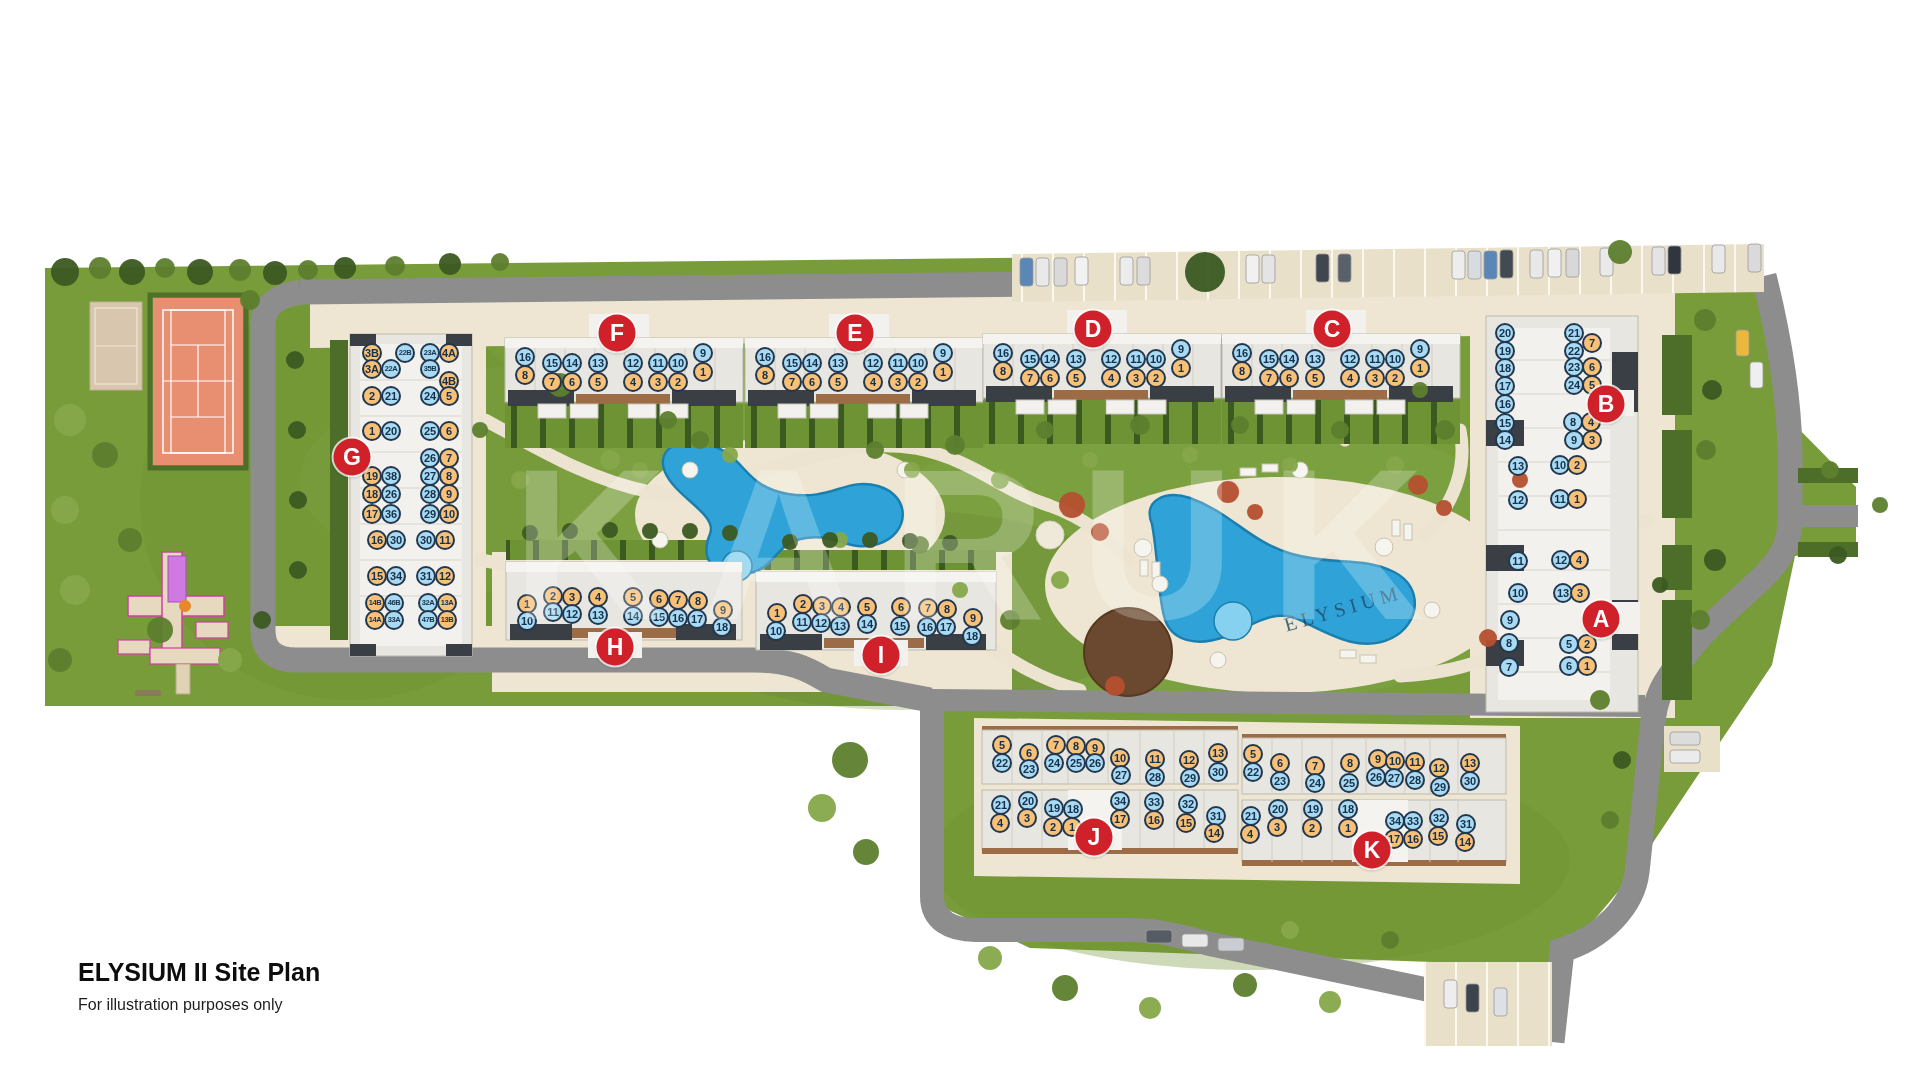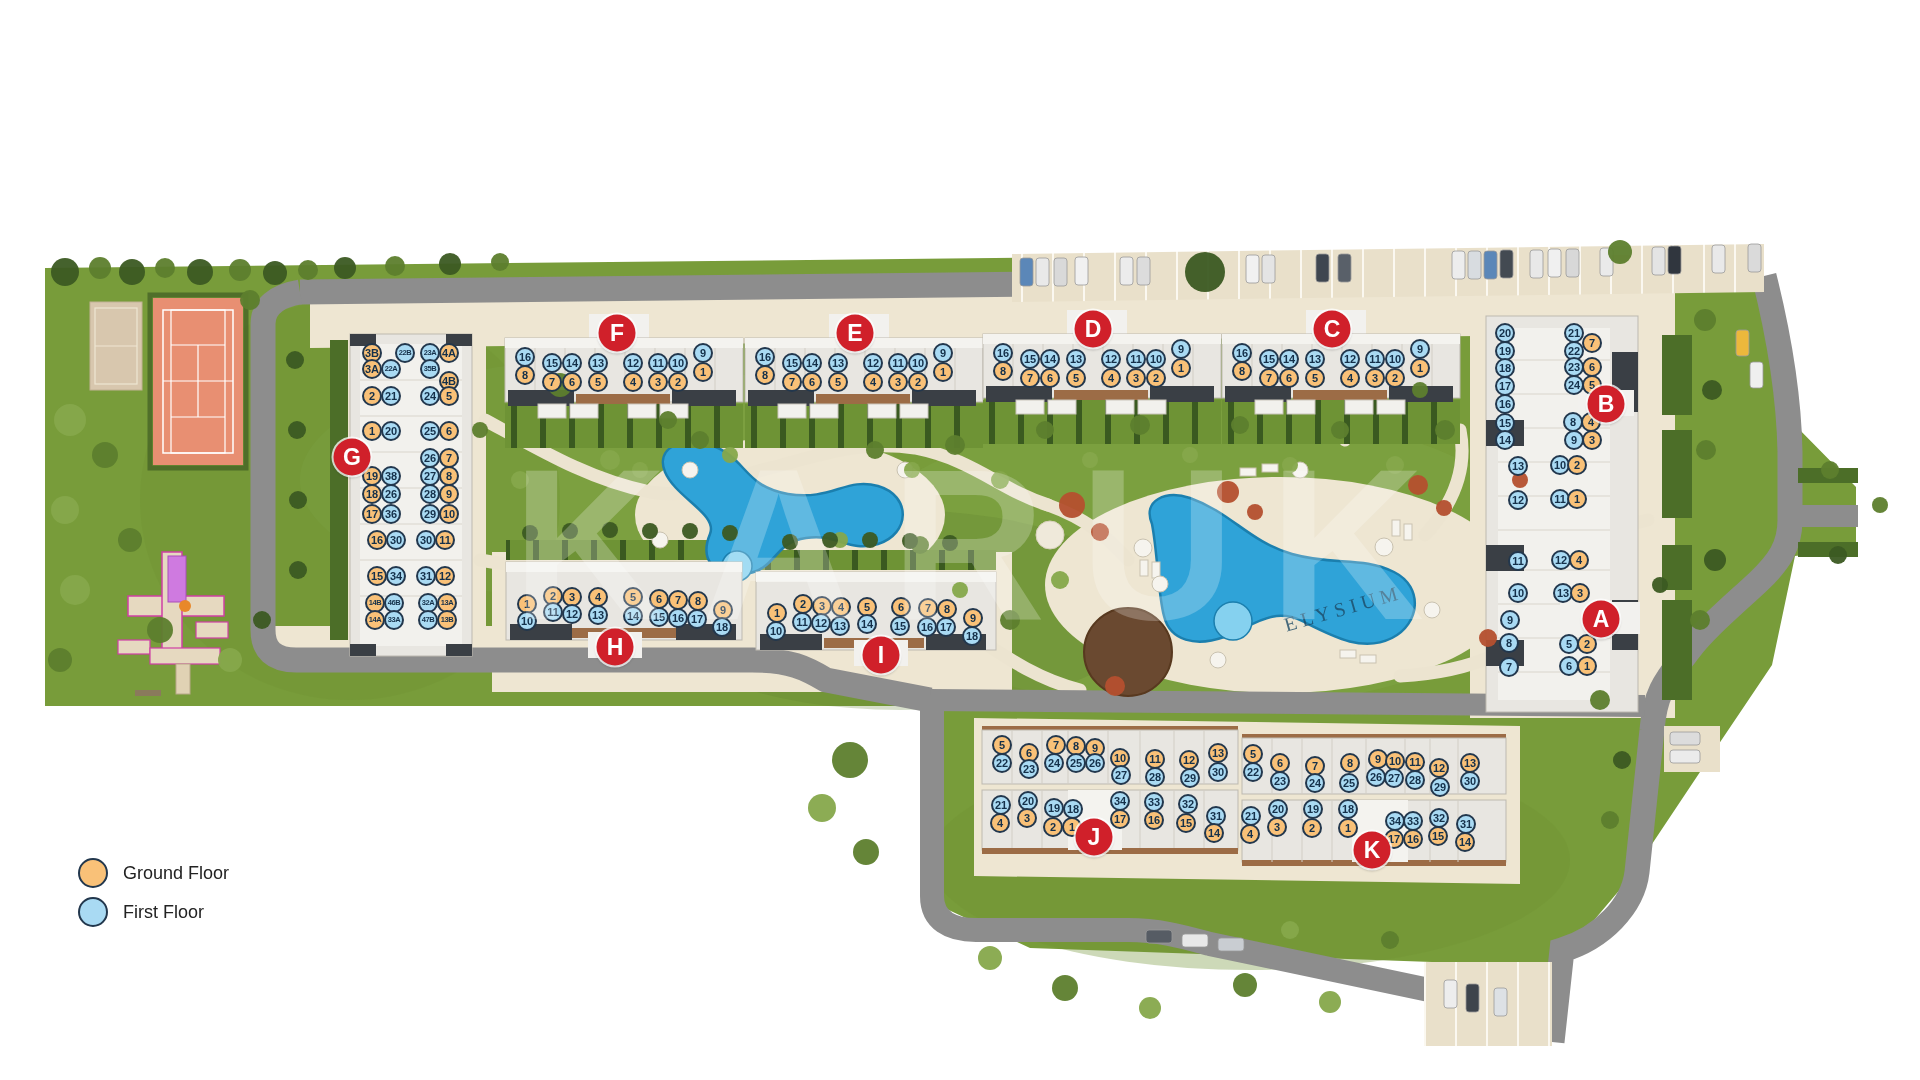--- a/index.html
+++ b/index.html
@@ -636,25 +636,19 @@
       <div class="unit ground" style="left: 1413px; top: 839px;">16</div>
       <div class="unit first" style="left: 1439px; top: 818px;">32</div>
       <div class="unit ground" style="left: 1438px; top: 836px;">15</div>
       <div class="unit first" style="left: 1466px; top: 824px;">31</div>
       <div class="unit ground" style="left: 1465px; top: 842px;">14</div>
       <div class="bldg-label" style="left: 1372px; top: 850px;">K</div>
     </div>
 
 <div class="watermark">KARUK</div>
 
-<div class="legend">
-  <div class="legend-row">
-    <div class="legend-swatch" style="background: rgb(249, 193, 120);"></div>
-    <div class="legend-label">Ground Floor</div>
-  </div>
-  <div class="legend-row">
-    <div class="legend-swatch" style="background: rgb(169, 218, 243);"></div>
-    <div class="legend-label">First Floor</div>
-  </div>
+
+<div class="caption">
+  <div class="caption-title">ELYSIUM II Site Plan</div>
+  <div class="caption-sub">For illustration purposes only</div>
 </div>
 
-
 </div>
 
 </body></html>

